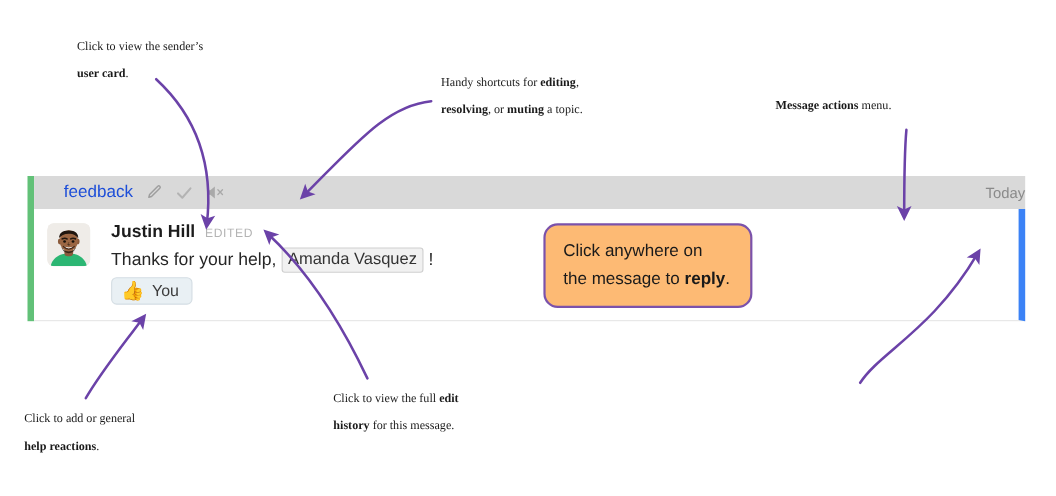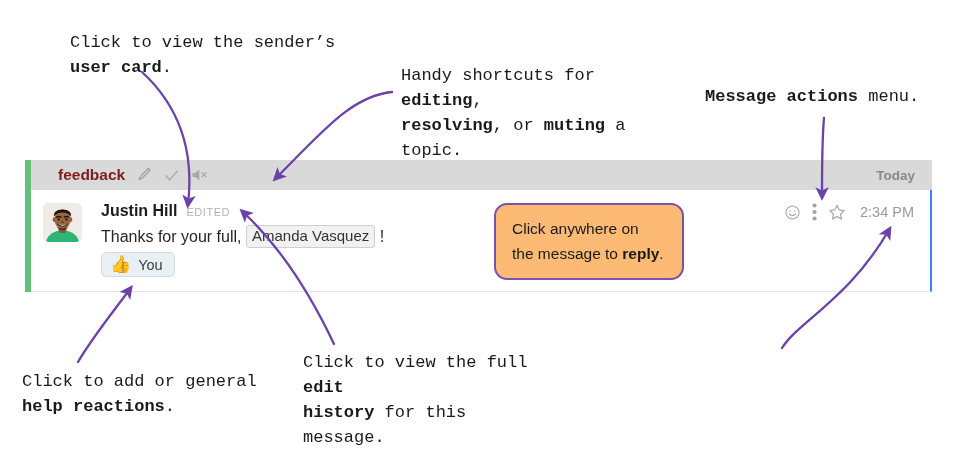--- a/index.html
+++ b/index.html
@@ -18,22 +18,22 @@
   #stage {
     position: absolute;
     left: 0; top: 0;
     width: 960px;
     height: 451px;
   }
 
   
   .anno {
     position: absolute;
-    font-family: Liberation Mono, monospace;
-    font-size: 17px;
+    font-family: Liberation Serif, serif;
+    font-size: 11px;
     line-height: 25px;
     color: #1a1a1a;
     white-space: pre-line;
   }
   .anno b { font-weight: 700; }
 
   #anno-user-card   { left: 70px;  top: 30px;  width: 290px; }
   #anno-shortcuts   { left: 401px; top: 63px;  width: 280px; }
   #anno-msg-actions { left: 705px; top: 84px;  width: 250px; }
   #anno-emoji       { left: 22px;  top: 369px; width: 270px; }
@@ -99,45 +99,44 @@
     border-left: 14px solid #62c178;
   }
   .stream-name {
     font-size: 15px;
     color: #1c1c1c;
     font-weight: 400;
     letter-spacing: .1px;
   }
   .topic-name {
     font-size: 15.5px;
-    font-weight: 700;
-    color: #7f1d1d;
+    font-weight: 400;
+    color: #1d4ed8;
     margin-left: 27px;
   }
   .topic-icons {
     display: flex;
     align-items: center;
     gap: 11px;
     margin-left: 11px;
   }
   .topic-icons svg { display: block; }
   #today-label {
     margin-left: auto;
-    margin-right: 17px;
     font-size: 13.5px;
-    font-weight: 700;
+    font-weight: 400;
     color: #8a8a8a;
   }
 
   #message-body {
     position: relative;
     height: 102px;
     background: #ffffff;
     border-bottom: 1px solid #e6e6e6;
-    border-right: 2px solid #3b82f6;
+    border-right: 6px solid #3b82f6;
     box-sizing: border-box;
   }
   #avatar {
     position: absolute;
     left: 12px;
     top: 13px;
     width: 39px;
     height: 39px;
     border-radius: 6px;
     overflow: hidden;
@@ -318,55 +317,29 @@
           <path d="M12.2 18.8 q1.2 8 7.3 8.4 q6.1 -.4 7.3 -8.4 q-1 6.6 -7.3 6.9 q-6.3 -.3 -7.3 -6.9 Z" fill="#2a1d14" opacity=".85"></path>
           <path d="M17.6 19.6 q1.9 -.8 3.8 0 q-1.9 .7 -3.8 0 Z" fill="#2a1d14"></path>
         </svg>
       </div>
 
       <div id="msg-header">
         <span id="sender-name">Justin Hill</span>
         <span id="edited-label">EDITED</span>
       </div>
 
-      <div id="msg-text"><span>Thanks for your full, </span><span class="mention-pill">Amanda Vasquez</span><span> !</span></div>
+      <div id="msg-text"><span>Thanks for your help, </span><span class="mention-pill">Amanda Vasquez</span><span> !</span></div>
 
       <div id="reaction-row">
         <span id="reaction-you">
           <span class="thumb-emoji">👍</span>
           <span>You</span>
         </span>
       </div>
 
-      <div id="msg-actions">
-
-        <span title="Add emoji reaction">
-          <svg width="17" height="17" viewBox="0 0 24 24" fill="none" stroke="#a8a8a8" stroke-width="1.6">
-            <circle cx="12" cy="12" r="9.2"></circle>
-            <circle cx="8.8" cy="9.8" r="1.05" fill="#a8a8a8" stroke="none"></circle>
-            <circle cx="15.2" cy="9.8" r="1.05" fill="#a8a8a8" stroke="none"></circle>
-            <path d="M7.6 14.4 q4.4 3.6 8.8 0" stroke-linecap="round"></path>
-          </svg>
-        </span>
-
-        <span title="Message actions">
-          <svg width="5" height="18" viewBox="0 0 5 18">
-            <circle cx="2.5" cy="2.5" r="2.1" fill="#a3a3a3"></circle>
-            <circle cx="2.5" cy="9" r="2.1" fill="#a3a3a3"></circle>
-            <circle cx="2.5" cy="15.5" r="2.1" fill="#a3a3a3"></circle>
-          </svg>
-        </span>
-
-        <span title="Star message">
-          <svg width="18" height="18" viewBox="0 0 24 24" fill="none" stroke="#a8a8a8" stroke-width="1.7" stroke-linejoin="round">
-            <polygon points="12,3 14.9,9.3 21.6,10.1 16.7,14.8 18,21.4 12,18.1 6,21.4 7.3,14.8 2.4,10.1 9.1,9.3"></polygon>
-          </svg>
-        </span>
-        <span id="timestamp">2:34 PM</span>
-      </div>
 
     </div>
   </div>
 
   <svg id="arrows" viewBox="0 0 960 451">
     <defs>
       <marker id="ah" markerWidth="7" markerHeight="7" refX="4.2" refY="3.5" orient="auto" markerUnits="strokeWidth">
         <path d="M0.4,0.6 L6.3,3.5 L0.4,6.4 L1.8,3.5 Z" fill="#6b42a8"></path>
       </marker>
     </defs>

